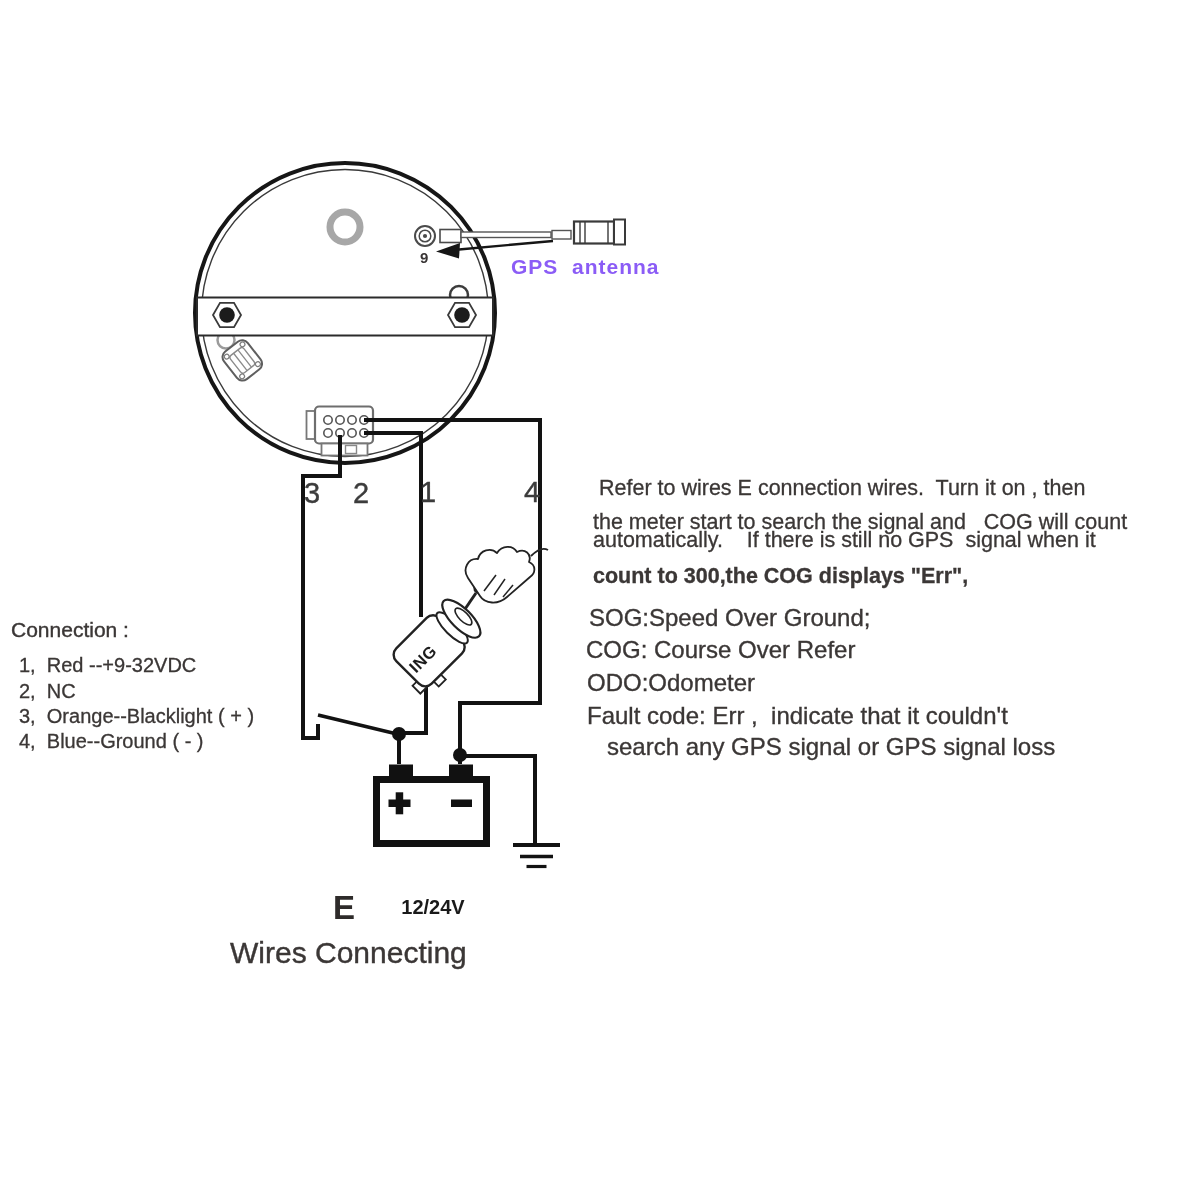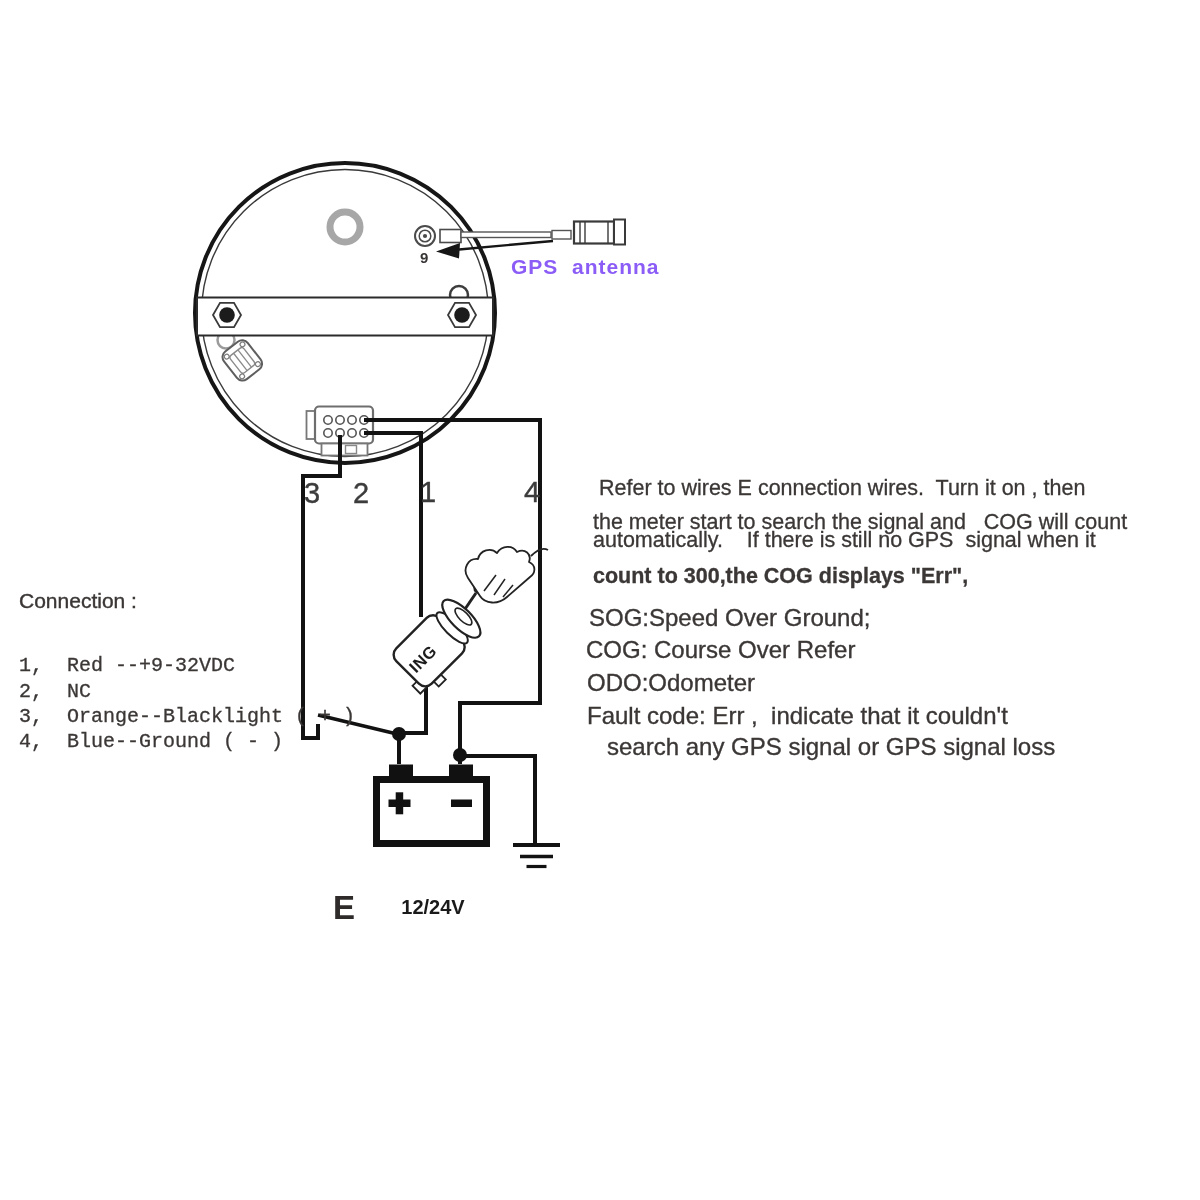--- a/index.html
+++ b/index.html
@@ -2,21 +2,21 @@
 <html><head>
 <meta charset="utf-8">
 <style>
   html,body{margin:0;padding:0;background:#ffffff;}
   .stage{position:relative;width:1200px;height:1200px;background:#ffffff;overflow:hidden;
          font-family:"Liberation Sans","DejaVu Sans",sans-serif;color:#3a3734;}
   .stage svg{position:absolute;left:0;top:0;}
   .txt{position:absolute;white-space:pre;}
   .para{font-size:21.5px;line-height:26px;color:#3b3736;-webkit-text-stroke:0.3px #3b3736;}
   .gloss{font-size:24px;line-height:32.5px;color:#3b3736;-webkit-text-stroke:0.35px #3b3736;}
-  .conn{font-size:20px;line-height:25.5px;color:#3b3736;font-family:Liberation Mono, monospace;-webkit-text-stroke:0.3px #3b3736;}
+  .conn{font-size:20px;line-height:25.5px;color:#3b3736;-webkit-text-stroke:0.3px #3b3736;}
   .conn-title{font-size:21px;color:#3b3736;-webkit-text-stroke:0.4px #3b3736;}
   .wire-num{font-size:29px;color:#3c3c3c;-webkit-text-stroke:0.4px #3c3c3c;transform:translate(-50%,-50%);}
   .bold{font-weight:bold;}
   .center{transform:translateX(-50%);}
   svg text{font-family:"Liberation Sans","DejaVu Sans",sans-serif;}
 </style>
 </head>
 <body>
 
 <div class="stage">
@@ -163,25 +163,26 @@
 
   <div>
     <div class="txt gloss" style="left:589px;top:602px;">SOG:Speed Over Ground;</div>
     <div class="txt gloss" style="left:586px;top:634px;">COG: Course Over Refer</div>
     <div class="txt gloss" style="left:587px;top:667px;">ODO:Odometer</div>
     <div class="txt gloss" style="left:587px;top:700px;">Fault code: Err ,  indicate that it couldn't</div>
     <div class="txt gloss" style="left:587px;top:731px;">   search any GPS signal or GPS signal loss</div>
   </div>
 
   <div>
-    <div class="txt conn-title" style="left:11px;top:589px;margin-left:8px;">Connection :</div>
+    <div class="txt conn-title" style="left:11px;top:618px;">Connection :</div>
     <div class="txt conn" style="left:19px;top:653px;">1,  Red --+9-32VDC</div>
     <div class="txt conn" style="left:19px;top:679px;">2,  NC</div>
     <div class="txt conn" style="left:19px;top:704px;">3,  Orange--Blacklight ( + )</div>
     <div class="txt conn" style="left:19px;top:729px;">4,  Blue--Ground ( - )</div>
   </div>
 
   <div class="txt bold center" style="left:433px;top:896px;font-size:20px;color:#1a1a1a;">12/24V</div>
 
   <div class="txt bold center" style="left:344px;top:889px;font-size:33px;color:#2e2b2a;">E</div>
 
+  <div class="txt" style="left:230px;top:936px;font-size:30px;color:#3b3736;-webkit-text-stroke:0.4px #3b3736;">Wires Connecting</div>
 
 </div>
 
 </body></html>

